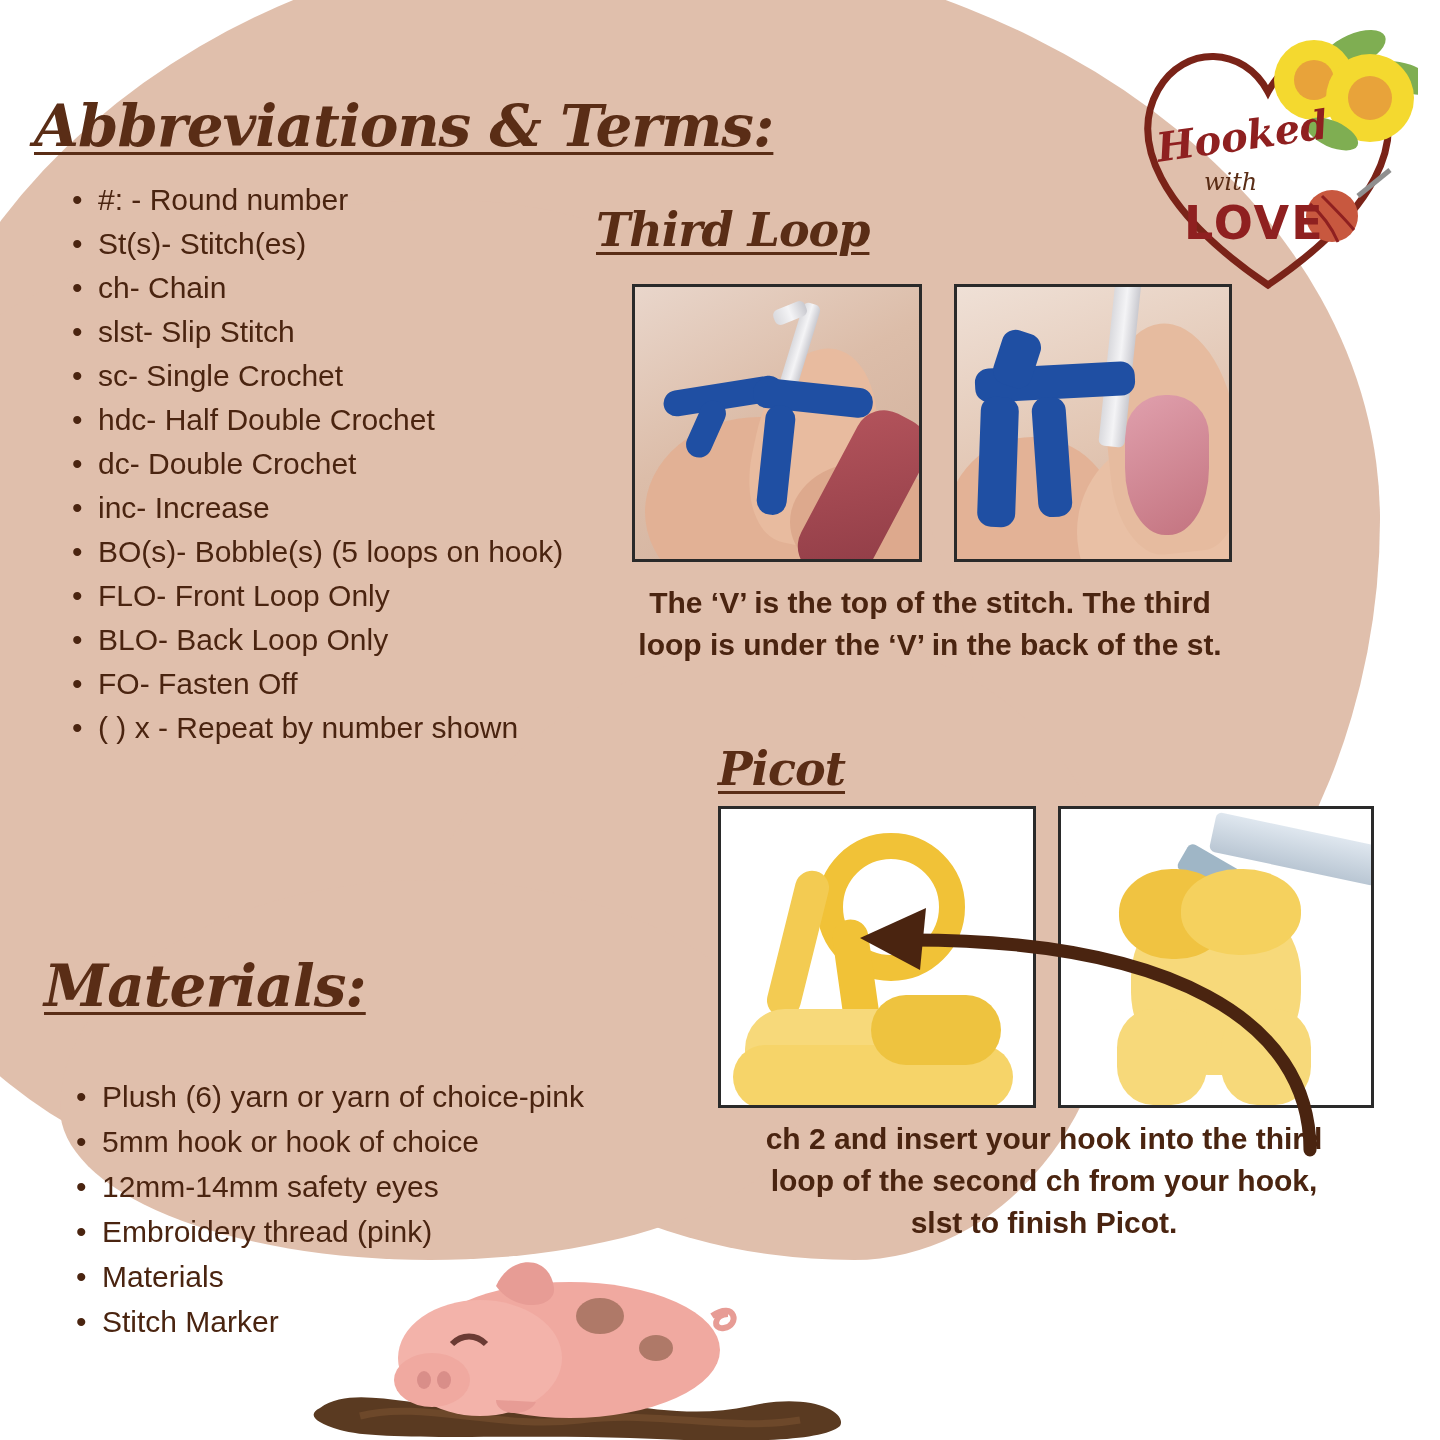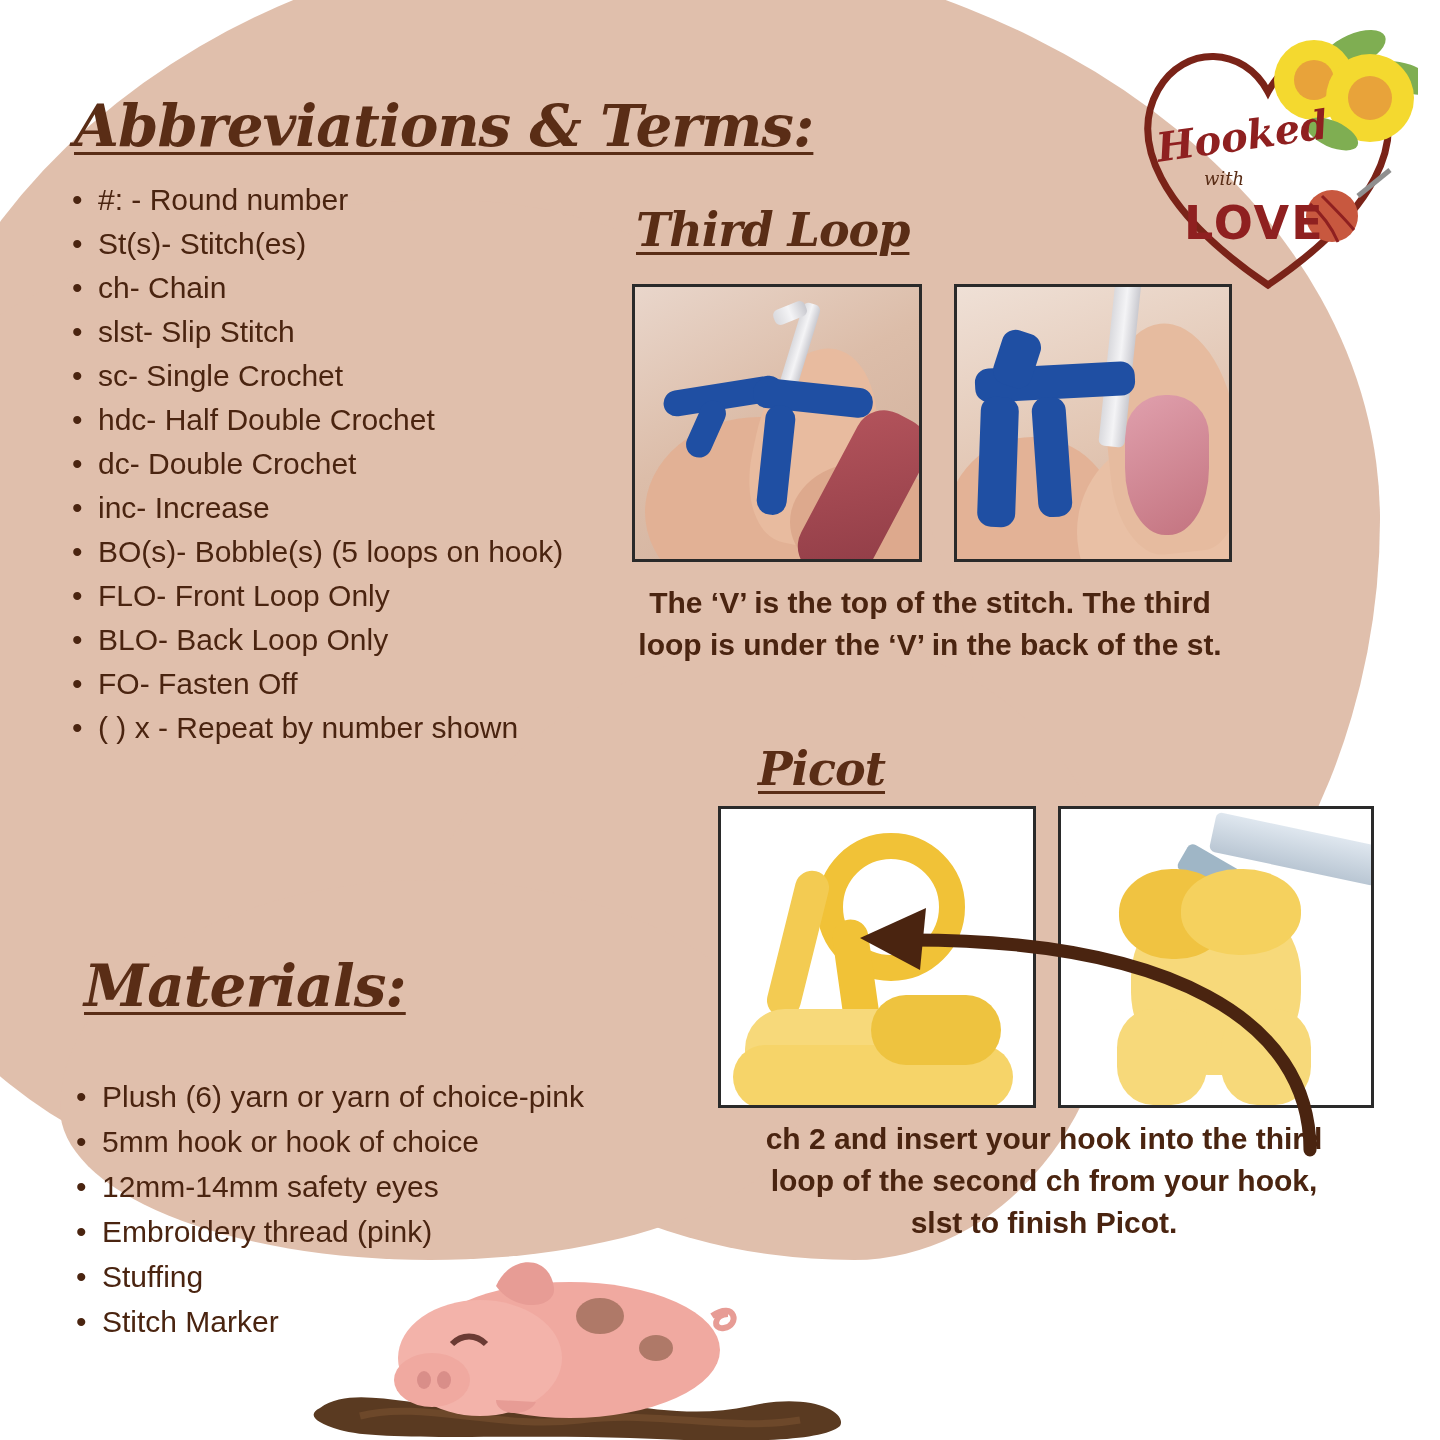--- a/index.html
+++ b/index.html
@@ -56,21 +56,20 @@
   
   .script-heading {
     font-family: "DejaVu Serif", serif;
     font-style: italic;
     font-weight: bold;
     color: #5a2d16;
     text-decoration: underline;
     text-decoration-thickness: 3px;
     text-underline-offset: 6px;
     letter-spacing: -1px;
-    margin-left: 40px;
   }
 
   #abbr-heading {
     position: absolute;
     left: 34px;
     top: 92px;
     font-size: 58px;
   }
   #materials-heading {
     position: absolute;
@@ -209,21 +208,21 @@
     font-size: 40px;
     color: #8f2020;
     transform: rotate(-8deg);
   }
   .logo-text-with {
     position: absolute;
     left: 86px;
     top: 148px;
     font-family: "DejaVu Serif", serif;
     font-style: italic;
-    font-size: 18px;
+    font-size: 24px;
     color: #5a2d16;
   }
   .logo-text-love {
     position: absolute;
     left: 66px;
     top: 176px;
     font-family: "DejaVu Sans", sans-serif;
     font-weight: bold;
     font-size: 46px;
     letter-spacing: 2px;
@@ -270,21 +269,21 @@
       <li>( ) x - Repeat by number shown</li>
     </ul>
 
     <div id="materials-heading" class="script-heading">Materials:</div>
 
     <ul id="materials-list" class="doc-list">
       <li>Plush (6) yarn or yarn of choice-pink</li>
       <li>5mm hook or hook of choice</li>
       <li>12mm-14mm safety eyes</li>
       <li>Embroidery thread (pink)</li>
-      <li>Stuffing</li>
+      <li>Materials</li>
       <li>Stitch Marker</li>
     </ul>
 
     <div id="thirdloop-heading" class="script-heading">Third Loop</div>
 
     <div id="tl-photo-1" class="photo">
       <div class="ph-bg tl1-bg"></div>
 
       <div class="hand" style="left:10px; top:130px; width:230px; height:190px; background:#e2b195;"></div>
       <div class="hand" style="left:120px; top:60px; width:120px; height:200px; background:#e8bb9f; border-radius:50% 50% 40% 40%; transform:rotate(12deg);"></div>

